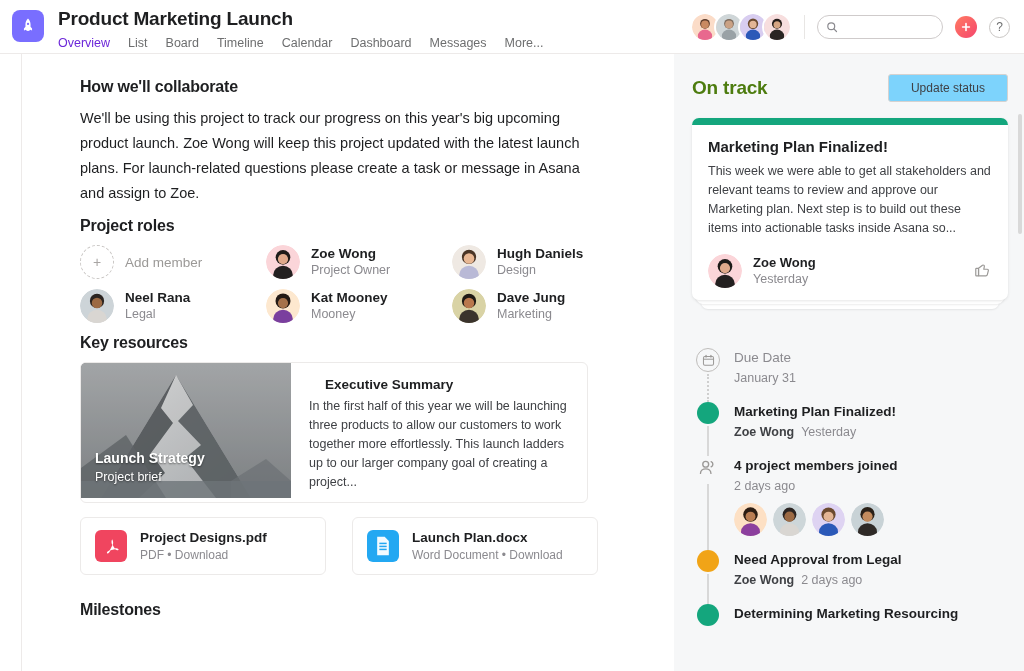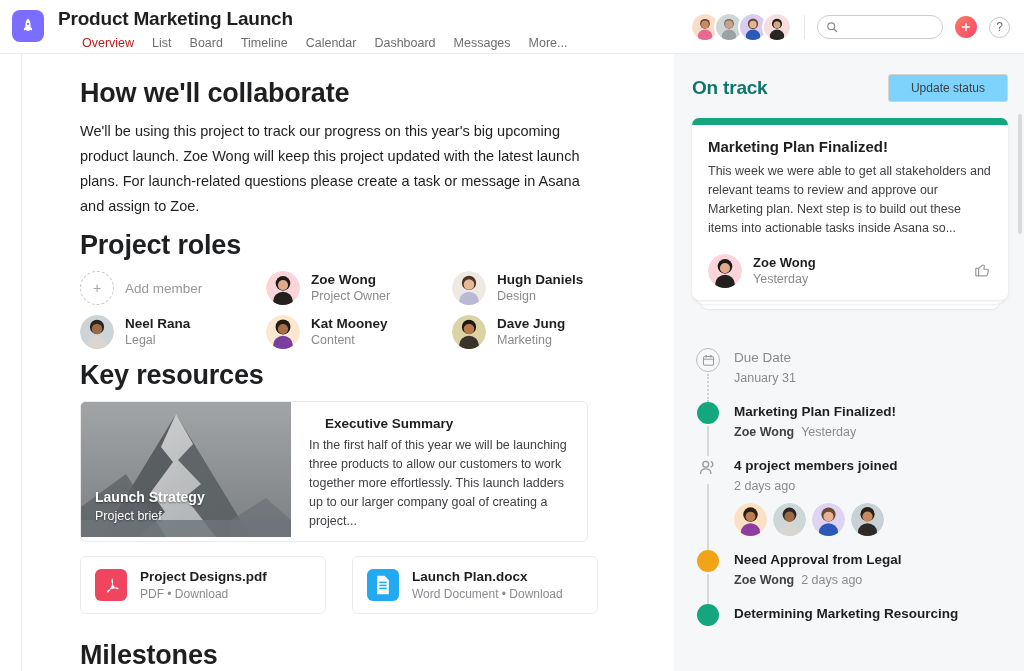--- a/index.html
+++ b/index.html
@@ -30,21 +30,21 @@
   .proj-title {
     font-size: 19px; font-weight: 700; letter-spacing: -0.2px;
     line-height: 22px; color: #1e1f21; white-space: nowrap;
   }
   .tabs { display: flex; gap: 18px; margin-top: 4px; }
   .tab {
     font-size: 12.5px; color: #6d6e6f; line-height: 18px;
     padding-bottom: 6px; cursor: pointer; white-space: nowrap;
     border-bottom: 2px solid transparent;
   }
-  .tab.active { color: #b91c1c; border-bottom-color: #796eff; margin-left: 24px; }
+  .tab.active { color: #6d28d9; border-bottom-color: #796eff; }
 
   .hdr-right {
     margin-left: auto; display: flex; align-items: center; gap: 12px;
     padding: 0 14px; height: 54px;
   }
   .avatar-stack { display: flex; }
   .avatar-stack .av { margin-left: -6px; border: 2px solid #fff; }
   .avatar-stack .av:first-child { margin-left: 0; }
   .divider-v { width: 1px; height: 24px; background: #e8e6e4; }
   .search-box {
@@ -70,21 +70,21 @@
 
   
   .body { flex: 1 1 auto; display: flex; min-height: 0; position: relative; }
   .railgap { width: 22px; flex: 0 0 22px; border-right: 1px solid #edeae9; background:#fff; }
 
   .main {
     flex: 1 1 auto; padding: 24px 48px 0 58px; overflow: hidden; background: #fff;
     min-width: 0;
   }
   h2.sec {
-    font-size: 27px; font-weight: 700; letter-spacing: -0.2px;
+    font-size: 16px; font-weight: 700; letter-spacing: -0.2px;
     color: #1e1f21; margin-bottom: 10px;
   }
   .lead {
     font-size: 14.5px; line-height: 25px; color: #1e1f21; max-width: 520px;
   }
   .sec-block { margin-top: 11px; }
 
   
   .roles-grid {
     display: grid; grid-template-columns: 186px 186px 1fr;
@@ -136,21 +136,21 @@
 
   
   .ms-head { margin-top: 26px; }
 
   
   .right {
     width: 350px; flex: 0 0 350px; background: #f6f7f8;
     padding: 20px 16px 0 18px; overflow: hidden; position: relative;
   }
   .rt-head { display: flex; align-items: center; justify-content: space-between; }
-  .status-title { font-size: 19px; font-weight: 700; color: #0f766e; letter-spacing: -0.2px; }
+  .status-title { font-size: 19px; font-weight: 700; color: #4d7c0f; letter-spacing: -0.2px; }
   .update-btn {
     font-size: 12px; color: #3f4145; background: #7dd3fc; border: 1px solid #d5d2d0;
     border-radius: 3px; padding: 6px 22px; cursor: pointer;
     font-family: "Liberation Sans", sans-serif;
   }
 
   .card-stack { position: relative; margin-top: 16px; }
   .stack-l2 {
     position: absolute; left: 9px; right: 9px; bottom: -9px; height: 20px;
     background: #fff; border-radius: 7px; box-shadow: 0 1px 2px rgba(0,0,0,.08);
@@ -344,21 +344,21 @@
             <span class="av">
               <svg width="34" height="34" viewBox="0 0 40 40">
                   <circle cx="20" cy="20" r="20" fill="#fde8cf"></circle>
                   <circle cx="20" cy="14" r="8.8" fill="#241a14"></circle>
                   <ellipse cx="20" cy="35" rx="11.5" ry="10.5" fill="#7a3f9e"></ellipse>
                   <circle cx="20" cy="16.5" r="6" fill="#a5714a"></circle>
                 </svg>
             </span>
             <div class="role-text">
               <div class="nm">Kat Mooney</div>
-              <div class="rl">Content</div>
+              <div class="rl">Mooney</div>
             </div>
           </div>
 
           <div class="role">
             <span class="av">
               <svg width="34" height="34" viewBox="0 0 40 40">
                   <circle cx="20" cy="20" r="20" fill="#d9d3a5"></circle>
                   <circle cx="20" cy="14" r="8.4" fill="#1f1a15"></circle>
                   <ellipse cx="20" cy="35" rx="11.5" ry="10.5" fill="#3a332c"></ellipse>
                   <circle cx="20" cy="16.5" r="6.2" fill="#b9784d"></circle>

